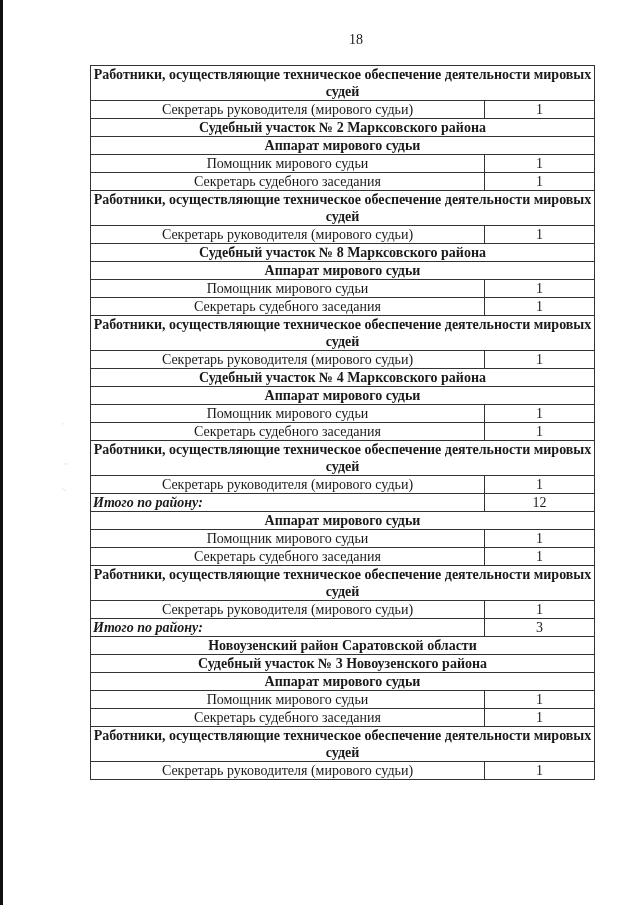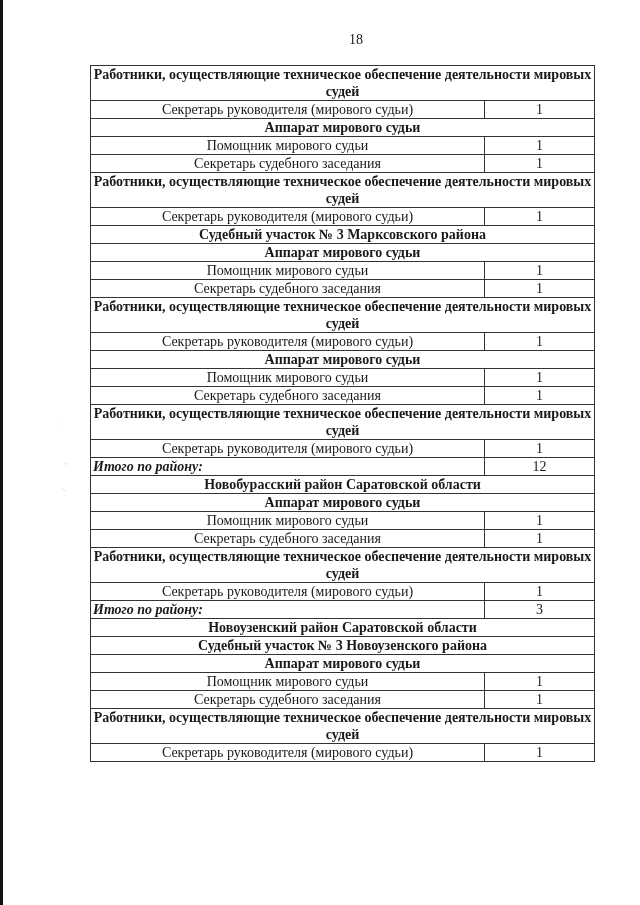--- a/index.html
+++ b/index.html
@@ -37,57 +37,63 @@
 <table class="staff">
   <tbody id="tbody">
     <tr>
         <td class="h" colspan="2">Работники, осуществляющие техническое обеспечение деятельности мировых судей</td>
       </tr>
     <tr>
         <td class="pos">Секретарь руководителя (мирового судьи)</td>
         <td class="num">1</td>
       </tr>
     <tr>
+        <td class="h" colspan="2">Судебный участок № 2 Марксовского района</td>
+      </tr>
+    <tr>
         <td class="h" colspan="2">Аппарат мирового судьи</td>
       </tr>
     <tr>
         <td class="pos">Помощник мирового судьи</td>
         <td class="num">1</td>
       </tr>
     <tr>
         <td class="pos">Секретарь судебного заседания</td>
         <td class="num">1</td>
       </tr>
     <tr>
         <td class="h" colspan="2">Работники, осуществляющие техническое обеспечение деятельности мировых судей</td>
       </tr>
     <tr>
         <td class="pos">Секретарь руководителя (мирового судьи)</td>
         <td class="num">1</td>
       </tr>
     <tr>
-        <td class="h" colspan="2">Судебный участок № 3 Марксовского района</td>
+        <td class="h" colspan="2">Судебный участок № 8 Марксовского района</td>
       </tr>
     <tr>
         <td class="h" colspan="2">Аппарат мирового судьи</td>
       </tr>
     <tr>
         <td class="pos">Помощник мирового судьи</td>
         <td class="num">1</td>
       </tr>
     <tr>
         <td class="pos">Секретарь судебного заседания</td>
         <td class="num">1</td>
       </tr>
     <tr>
         <td class="h" colspan="2">Работники, осуществляющие техническое обеспечение деятельности мировых судей</td>
       </tr>
     <tr>
         <td class="pos">Секретарь руководителя (мирового судьи)</td>
         <td class="num">1</td>
+      </tr>
+    <tr>
+        <td class="h" colspan="2">Судебный участок № 4 Марксовского района</td>
       </tr>
     <tr>
         <td class="h" colspan="2">Аппарат мирового судьи</td>
       </tr>
     <tr>
         <td class="pos">Помощник мирового судьи</td>
         <td class="num">1</td>
       </tr>
     <tr>
         <td class="pos">Секретарь судебного заседания</td>
@@ -96,23 +102,20 @@
     <tr>
         <td class="h" colspan="2">Работники, осуществляющие техническое обеспечение деятельности мировых судей</td>
       </tr>
     <tr>
         <td class="pos">Секретарь руководителя (мирового судьи)</td>
         <td class="num">1</td>
       </tr>
     <tr>
         <td class="tot">Итого по району:</td>
         <td class="totnum">12</td>
-      </tr>
-    <tr>
-        <td class="h" colspan="2">Новобурасский район Саратовской области</td>
       </tr>
     <tr>
         <td class="h" colspan="2">Аппарат мирового судьи</td>
       </tr>
     <tr>
         <td class="pos">Помощник мирового судьи</td>
         <td class="num">1</td>
       </tr>
     <tr>
         <td class="pos">Секретарь судебного заседания</td>

